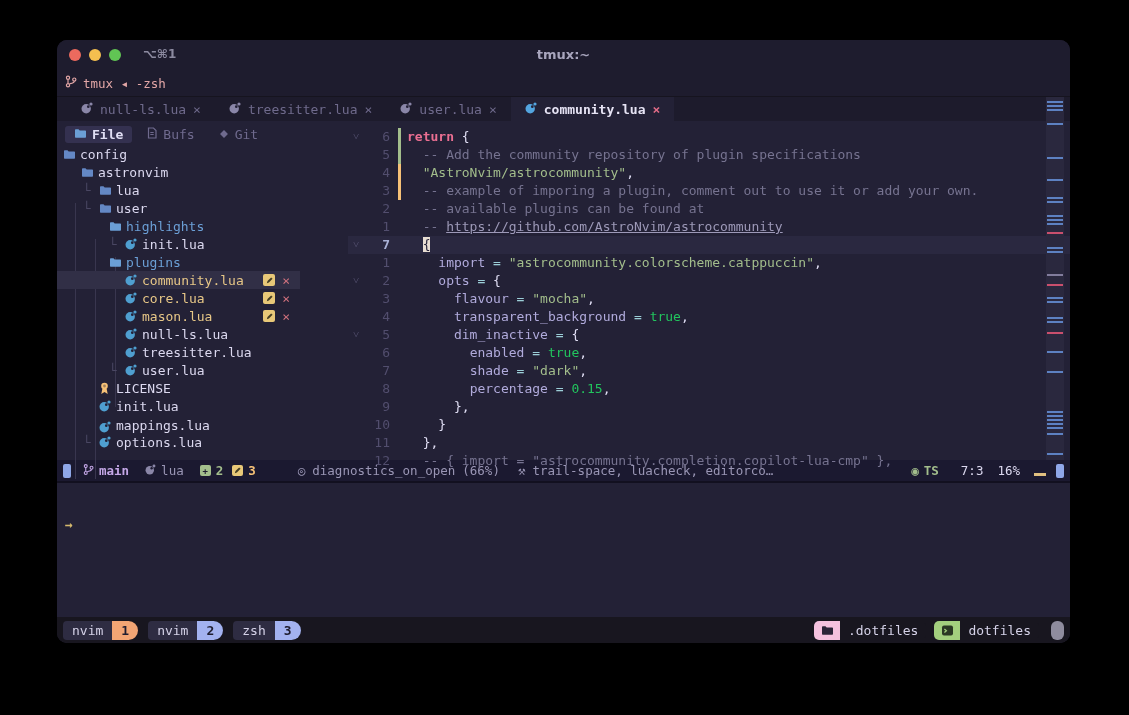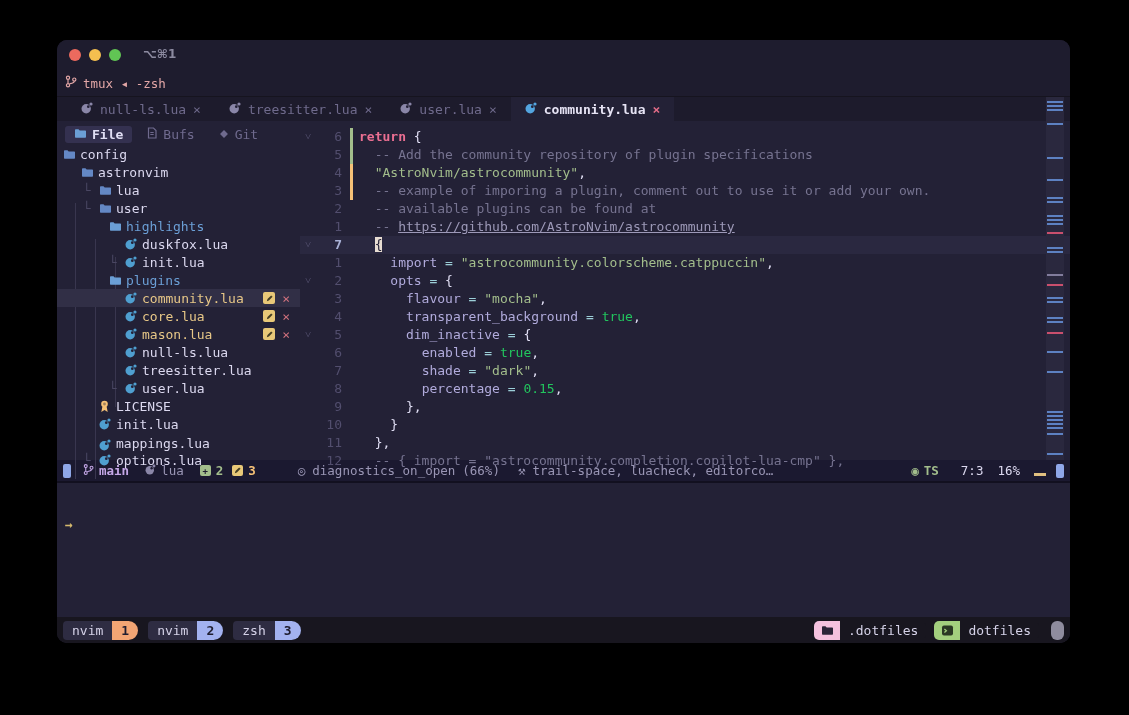--- a/index.html
+++ b/index.html
@@ -18,21 +18,21 @@
   .tabrow{height:26px;background:#1e1c2e;display:flex;align-items:center;padding-left:8px;flex:0 0 auto;
     border-bottom:1px solid #16141f;}
   .tabrow .tab{display:flex;align-items:center;gap:6px;color:#e2a6a6;font-size:12.5px;}
   
   .nvim{flex:0 0 auto;height:384px;display:flex;flex-direction:column;position:relative;background:#232136;}
   .bufferline{height:24px;background:#1d1b2c;display:flex;align-items:center;padding-left:10px;flex:0 0 auto;}
   .buftab{display:flex;align-items:center;gap:7px;padding:0 14px;font-size:13px;color:#6f6a8c;height:100%;}
   .buftab .x{font-size:13px;color:#6f6a8c;}
   .buftab.active{color:#e6e3f4;font-weight:bold;background:#232136;}
   .buftab.active .x{color:#e06c87;}
-  .main{flex:1;display:flex;min-height:0;}
+  .main{flex:1;display:flex;min-height:0;gap:48px;}
   
   .sidebar{width:243px;flex:0 0 auto;background:#232136;position:relative;font-size:13px;}
   .side-tabs{height:22px;display:flex;align-items:center;padding-left:8px;gap:6px;margin-top:2px;}
   .side-tab{display:flex;align-items:center;gap:6px;color:#6f6a8e;padding:1px 9px;border-radius:3px;}
   .side-tab.active{background:#343150;color:#e0def4;font-weight:bold;}
   .tree{position:absolute;top:24px;left:0;right:0;bottom:0;}
   .guide{position:absolute;width:1px;background:#39364f;}
   .trow{height:18px;display:flex;align-items:center;position:relative;color:#dcd9f0;}
   .trow.selected{background:#312f46;}
   .trow .elbow{width:16px;color:#4a4763;flex:0 0 auto;}
@@ -103,20 +103,21 @@
 </head>
 <body>
 
 <div class="window">
 
   <div class="titlebar">
     <span class="tl r"></span>
     <span class="tl y"></span>
     <span class="tl g"></span>
     <span class="shortcut">⌥⌘1</span>
+    <div class="wtitle">tmux:~</div>
   </div>
 
   <div class="tabrow">
     <div class="tab">
       <span><svg width="12" height="13" viewBox="0 0 12 13">
             <g fill="none" stroke="#e2a6a6" stroke-width="1.2">
               <circle cx="3" cy="2.8" r="1.6"></circle>
               <circle cx="3" cy="10.2" r="1.6"></circle>
               <circle cx="9.3" cy="4.6" r="1.6"></circle>
               <path d="M3 4.4v4.2 M9.3 6.2c0 1.9-2.7 2.2-4.7 2.6"></path>
@@ -226,30 +227,20 @@
               </span>
               <span>user</span>
             </div>
             <div class="trow c-blue" style="padding-left: 52px;">
               <span class="ticon">
                 <svg width="12" height="11" viewBox="0 0 12 11">
                   <path d="M1 2.2c0-.6.4-1 1-1h2.5l1.2 1.3H11c.6 0 1 .4 1 1v5.3c0 .6-.4 1-1 1H2c-.6 0-1-.4-1-1z" fill="#6b9fd6"></path>
                 </svg>
               </span>
               <span>highlights</span>
-            </div>
-            <div class="trow c-fg" style="padding-left: 68px;">
-              <span class="ticon">
-                <svg width="12" height="12" viewBox="0 0 12 12">
-                  <circle cx="5.2" cy="6.8" r="4.7" fill="#4f9fd0"></circle>
-                  <circle cx="10" cy="2" r="1.6" fill="#4f9fd0"></circle>
-                  <circle cx="7.3" cy="4.7" r="1.35" fill="#232136"></circle>
-                </svg>
-              </span>
-              <span>duskfox.lua</span>
             </div>
             <div class="trow c-fg" style="padding-left: 52px;">
               <span class="elbow">└</span>
               <span class="ticon">
                 <svg width="12" height="12" viewBox="0 0 12 12">
                   <circle cx="5.2" cy="6.8" r="4.7" fill="#4f9fd0"></circle>
                   <circle cx="10" cy="2" r="1.6" fill="#4f9fd0"></circle>
                   <circle cx="7.3" cy="4.7" r="1.35" fill="#232136"></circle>
                 </svg>
               </span>

